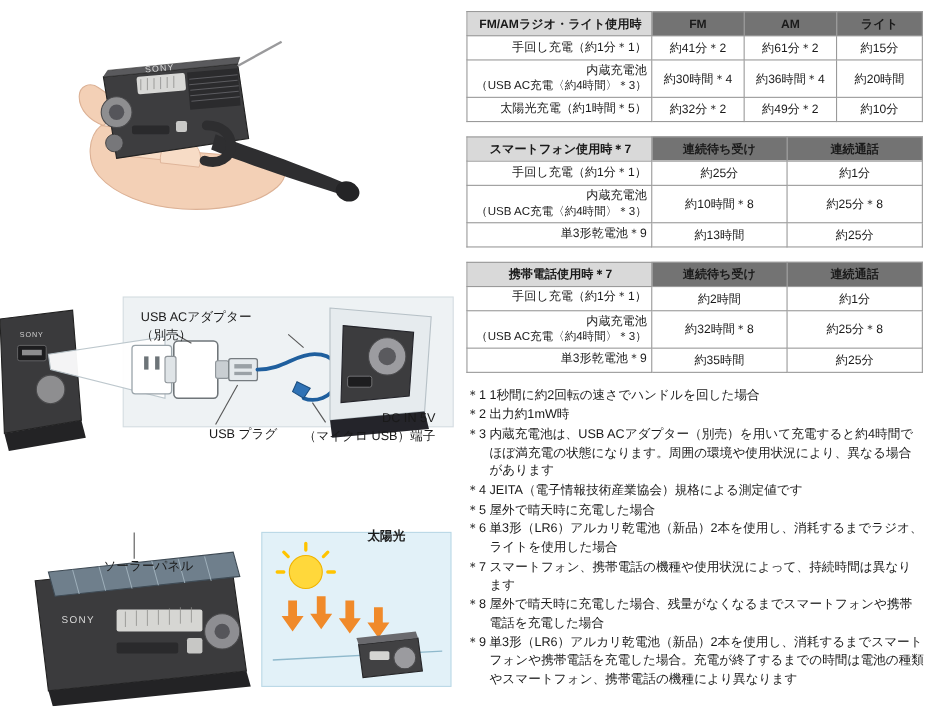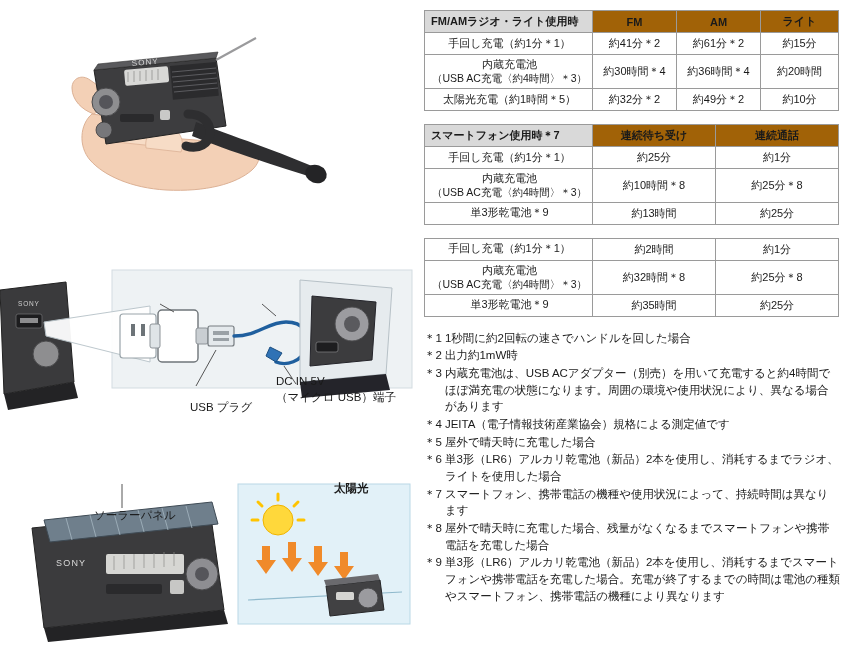--- a/index.html
+++ b/index.html
@@ -59,30 +59,30 @@
     font-size: 11px;
     font-weight: normal;
     padding: 3px 4px;
     text-align: center;
     vertical-align: middle;
     height: 22px;
     background: #ffffff;
   }
   table.spec th.hdr-left {
     background: #d9d9d9;
-    text-align: left;
+    text-align: center;
     font-weight: bold;
     padding-left: 6px;
   }
   table.spec th.hdr {
-    background: #a16207;
+    background: #737373;
     font-weight: bold;
   }
   table.spec td.rowlabel {
-    text-align: center;
+    text-align: right;
     padding-left: 6px;
     line-height: 1.25;
   }
   table.spec td.rowlabel .sub {
     display: block;
     font-size: 10.5px;
   }
 
   
   #notes {
@@ -202,22 +202,24 @@
           <rect x="316" y="80" width="22" height="10" rx="2" fill="#1d1d1f" stroke="#7a7a7c" stroke-width="0.8"></rect>
           <path d="M300 120 L386 112 L390 128 L302 136 Z" fill="#24242a"></path>
         </g>
 
         <line x1="160" y1="42" x2="174" y2="50" stroke="#555" stroke-width="1"></line>
         <line x1="262" y1="42" x2="276" y2="54" stroke="#555" stroke-width="1"></line>
         <line x1="196" y1="124" x2="216" y2="88" stroke="#555" stroke-width="1"></line>
         <line x1="296" y1="122" x2="284" y2="104" stroke="#555" stroke-width="1"></line>
       </svg>
 
-      <div class="cap" style="left:190px; top:138px;text-align:right;">USB プラグ</div>
-      <div class="cap" style="left:276px; top:112px;">DC IN 5V
+      <div class="cap" style="left:128px; top:20px;">USB ACアダプター
+（別売）</div>
+      <div class="cap" style="left:190px; top:126px;text-align:right;">USB プラグ</div>
+      <div class="cap" style="left:276px; top:112px;text-align:right;">DC IN 5V
 （マイクロ USB）端子</div>
     </div>
 
     <div class="fig" id="fig-solar">
       <svg width="410" height="180" viewBox="0 0 410 180">
 
         <rect x="228" y="22" width="172" height="140" fill="#e2f1f8" stroke="#b9d8e6" stroke-width="1"></rect>
 
         <circle cx="268" cy="58" r="15" fill="#ffd83b" stroke="#f0b400" stroke-width="1"></circle>
         <g stroke="#ffc400" stroke-width="3" stroke-linecap="round">
@@ -356,20 +358,25 @@
     </tbody>
       </table>
 
     <table class="spec">
       <colgroup>
           <col style="width:168px">
           <col style="width:123px">
           <col style="width:123px">
         </colgroup>
       <tbody>
+          <tr>
+        <th class="hdr-left">携帯電話使用時＊7</th>
+        <th class="hdr">連続待ち受け</th>
+        <th class="hdr">連続通話</th>
+      </tr>
       <tr>
         <td class="rowlabel">手回し充電（約1分＊1）</td>
         <td>約2時間</td>
         <td>約1分</td>
       </tr>
       <tr>
         <td class="rowlabel">
           <span>内蔵充電池</span>
           <span class="sub">（USB AC充電〈約4時間〉＊3）</span>
         </td>

